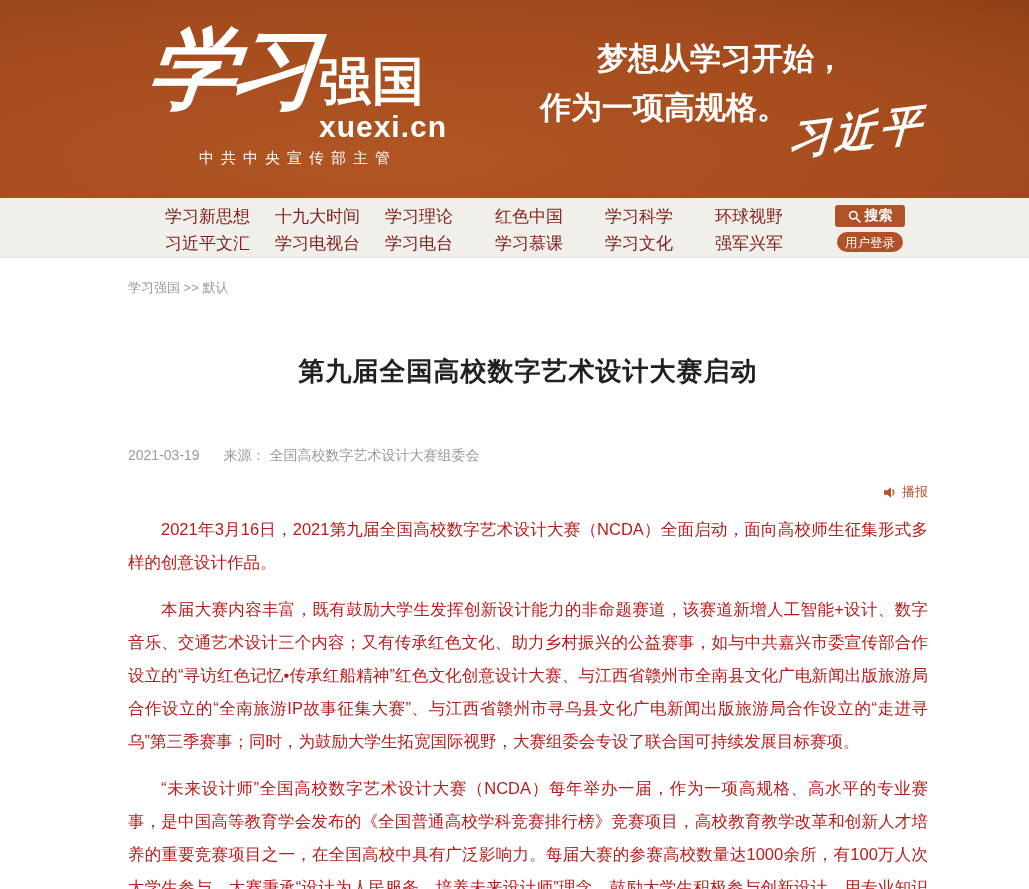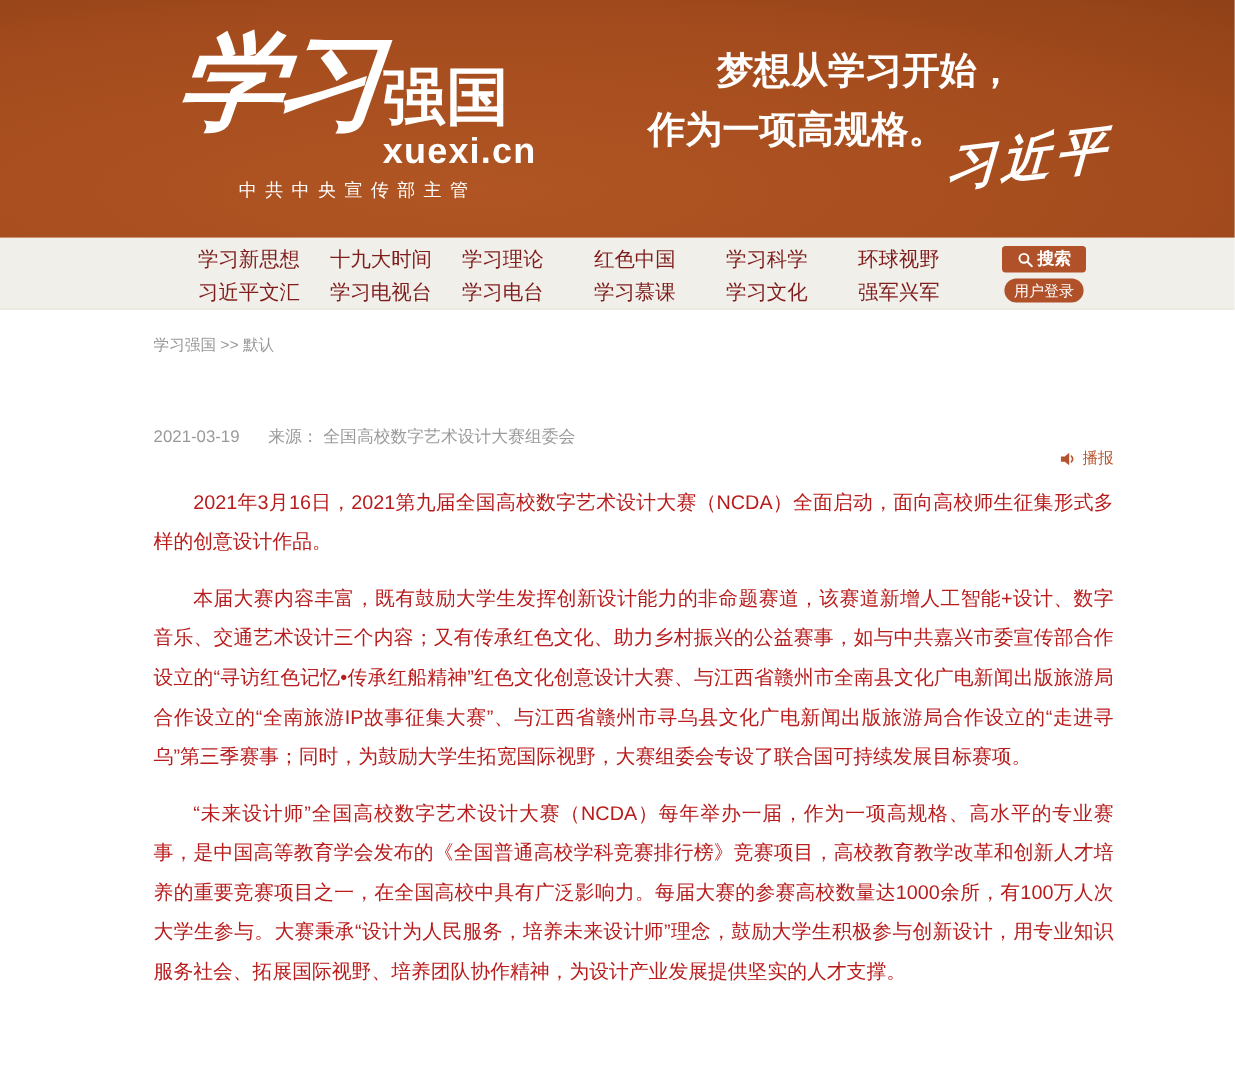--- a/index.html
+++ b/index.html
@@ -61,21 +61,21 @@
 
   
   .breadcrumb { margin: 21px 0 0 128px; font-size: 13px; color: #999; }
 
   
   .article { width: 800px; margin-left: 128px; }
   .article-title { margin-top: 57px; text-align: center; font-size: 26px; font-weight: 700;
     color: #212121; letter-spacing: 1px; }
   .article-meta { margin-top: 58px; font-size: 14px; color: #9a9a9a; }
   .article-meta .meta-date { margin-right: 20px; }
-  .broadcast-row { text-align: right; margin-top: 0px; height: 20px; }
+  .broadcast-row { text-align: right; margin-top: 18px; height: 20px; }
   .broadcast-btn { display: inline-flex; align-items: center; gap: 4px; background: none; border: none;
     color: #b4532a; font-size: 13px; cursor: pointer; font-family: "Liberation Sans", sans-serif; }
   .broadcast-btn svg { display: block; }
   .article-body { margin-top: 10px; }
   .article-body p { font-size: 16.5px; color: #b91c1c; line-height: 33px;
     text-indent: 2em; text-align: justify; margin-bottom: 14px; }
 </style>
 </head>
 <body>
 
@@ -126,20 +126,21 @@
       <button class="btn btn-login">
         <span>用户登录</span>
       </button>
     </div>
   </div>
 </nav>
 
 <div class="breadcrumb">学习强国 &gt;&gt; 默认</div>
 
 <main class="article">
+  <h1 class="article-title">第九届全国高校数字艺术设计大赛启动</h1>
 
   <div class="article-meta">
     <span class="meta-date">2021-03-19</span>
     <span class="meta-source-label">来源：</span>
     <span class="meta-source">全国高校数字艺术设计大赛组委会</span>
   </div>
 
   <div class="broadcast-row">
     <button class="broadcast-btn">
       <span>

